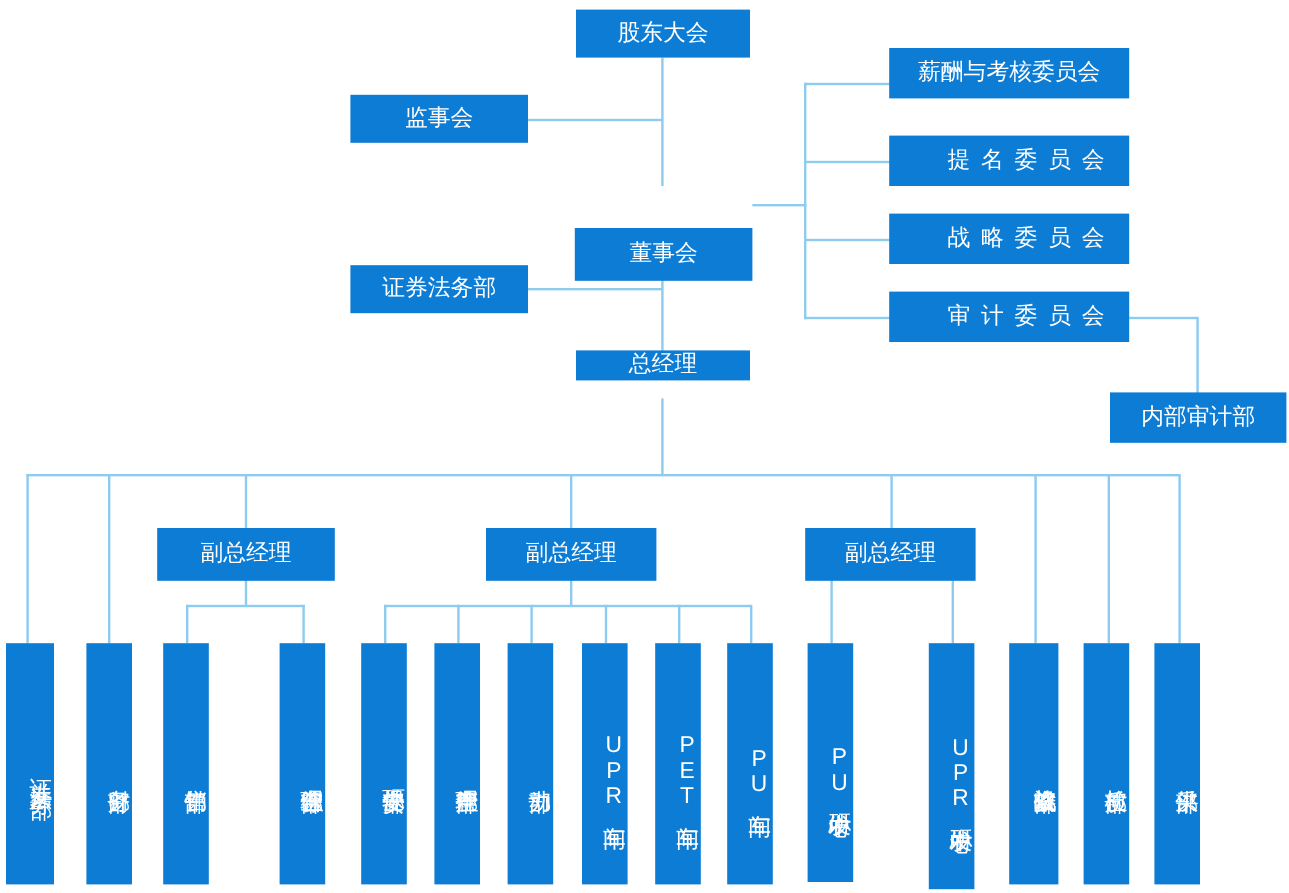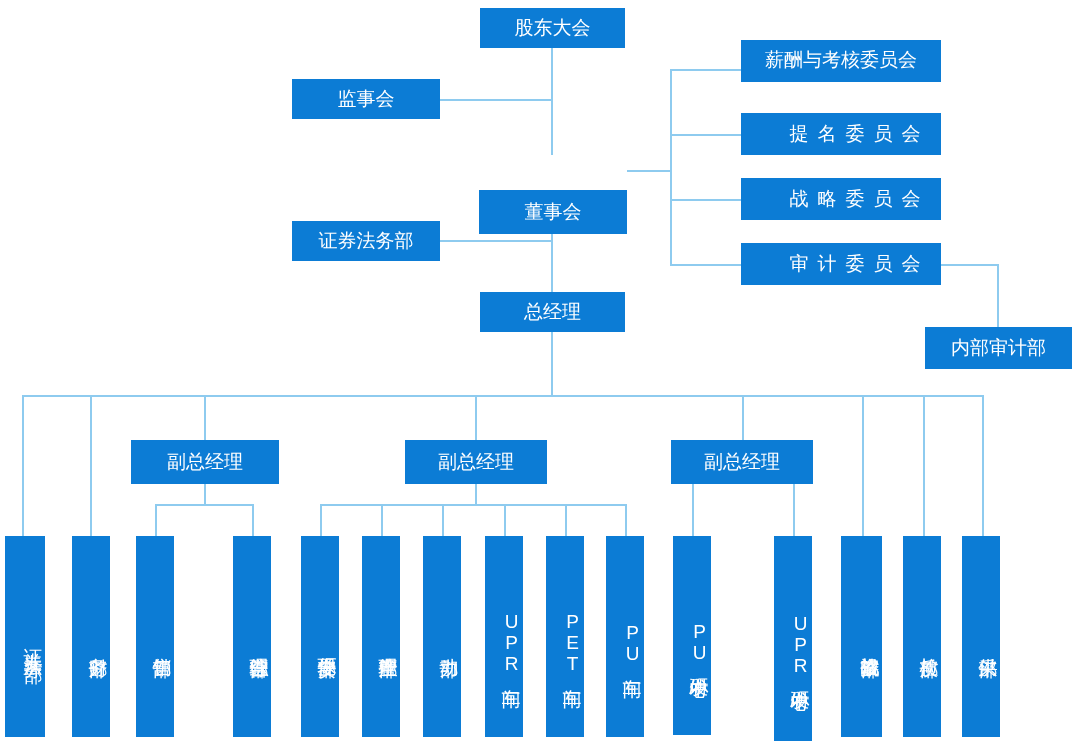--- a/index.html
+++ b/index.html
@@ -119,21 +119,21 @@
   </div>
 
   <div class="box h" style="left:479px; top:150px; width:148px; height:44px;margin-top:40px;">
     <span>董事会</span>
   </div>
 
   <div class="box h" style="left:292px; top:221px; width:148px; height:40px;">
     <span>证券法务部</span>
   </div>
 
-  <div class="box h" style="left:480px; top:292px; width:145px; height:40px;">
+  <div class="box h" style="left:480px; top:292px; width:145px; height:25px;">
     <span>总经理</span>
   </div>
 
   <div class="box h" style="left:741px; top:40px; width:200px; height:42px;font-family:Liberation Mono, monospace;">
     <span>薪酬与考核委员会</span>
   </div>
   <div class="box h sp" style="left:741px; top:113px; width:200px; height:42px;">
     <span>提名委员会</span>
   </div>
   <div class="box h sp" style="left:741px; top:178px; width:200px; height:42px;justify-content:center;">

